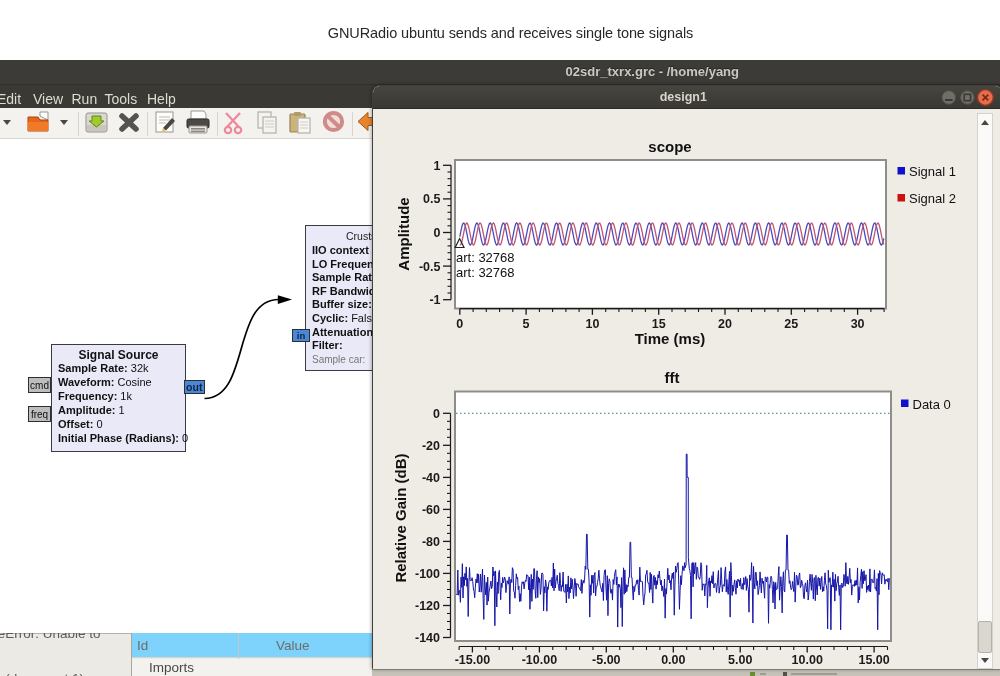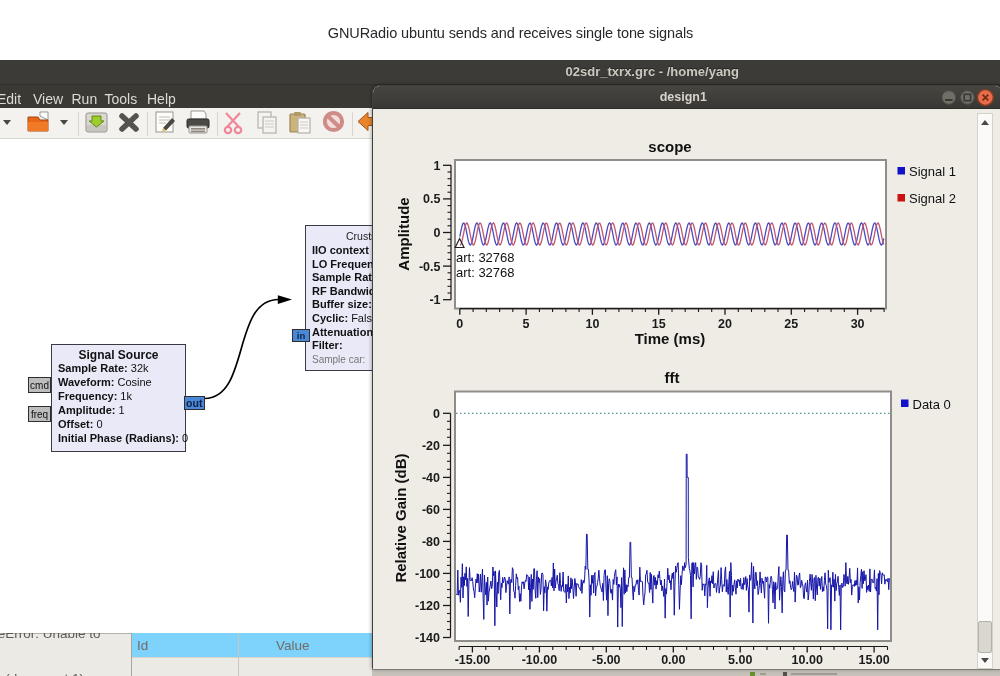--- a/index.html
+++ b/index.html
@@ -27,21 +27,21 @@
 .bl { padding-left:6px; line-height:13.9px; white-space:nowrap; }
 .bl b { font-weight:bold; }
 #blk-iio { left:305px; top:225px; width:90px; height:146px; }
 #blk-iio .bt { font-size:10.5px; font-weight:normal; color:#222; text-align:left; padding:4px 0 2px 40px; }
 #blk-iio .bl { line-height:13.6px; }
 .port { position:absolute; border:1px solid #2e2e2e; font-size:10px; text-align:center; color:#111; }
 .pgray { background:#bdbdbd; }
 .pblue { background:#4b87d7; color:#0d2240; font-weight:bold; }
 #p-cmd { left:28px; top:377px; width:23px; height:16px; line-height:15px;}
 #p-freq { left:28px; top:406px; width:23px; height:16px; line-height:15px;}
-#p-out { left:184px; top:396px; width:20.5px; height:14px; line-height:13px; font-size:10.5px;}
+#p-out { left:184px; top:380px; width:20.5px; height:14px; line-height:13px; font-size:10.5px;}
 #p-in { left:292px; top:302px; width:18px; height:12.5px; line-height:11.5px; font-size:9.5px;margin-top:27px;}
 
 #grc-bottom { position:absolute; left:0; top:633px; width:1000px; height:43px;
   background:#eceae5; border-top:1px solid #b5b1aa; }
 #console { position:absolute; left:0; top:633px; width:131px; height:43px; overflow:hidden;
   color:#5d5b57; font-size:13.5px; }
 #tbl { position:absolute; left:131px; top:633px; width:243px; height:43px;
   border-left:1px solid #aaa69f; }
 #tbl .hdr { position:absolute; left:0; top:0; width:243px; height:25px; background:#7dd3fc;
   border-bottom:1px solid #d8d5cf; color:#706c66; font-size:13.5px; }
@@ -187,20 +187,23 @@
 <div id="console">
   <div style="position:absolute;left:-6px;top:-7px;">teError: Unable to</div>
   <div style="position:absolute;left:4px;top:15px;margin-top:37px;">context</div>
   <div style="position:absolute;left:-6px;top:38px;">n (rl connect 1)</div>
 </div>
 <div id="tbl">
   <div class="hdr">
       <span style="position:absolute;left:5px;top:5px;">Id</span>
     <span style="position:absolute;left:112px;top:5px;margin-left:32px;">Value</span>
     <div style="position:absolute;left:106px;top:0;width:1px;height:43px;background:#c9c5bf"></div>
+    </div>
+  <div class="row">
+      <span style="position:absolute;left:17px;top:1px;">Imports</span>
     </div>
 </div>
 
 <div id="bstrip">
   <div style="position:absolute;left:378px;top:2px;width:5px;height:3.5px;background:#6a8f2f"></div>
   <div style="position:absolute;left:388px;top:2.5px;width:6px;height:2.5px;background:#a09c94"></div>
   <div style="position:absolute;left:411px;top:2px;width:4.5px;height:3.5px;background:#55514b"></div>
   <div style="position:absolute;left:419px;top:2.5px;width:46px;height:2.5px;background:#a09c94"></div>
 </div>
 

